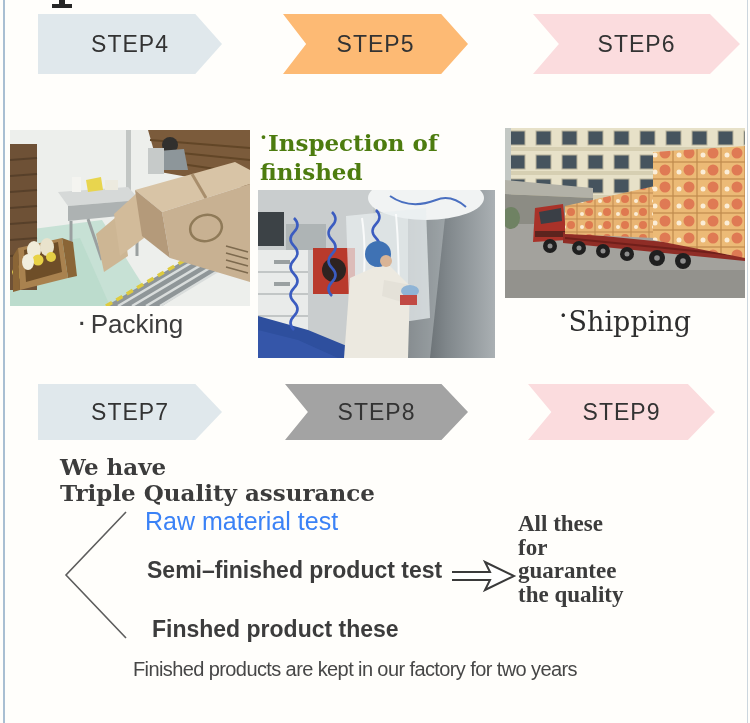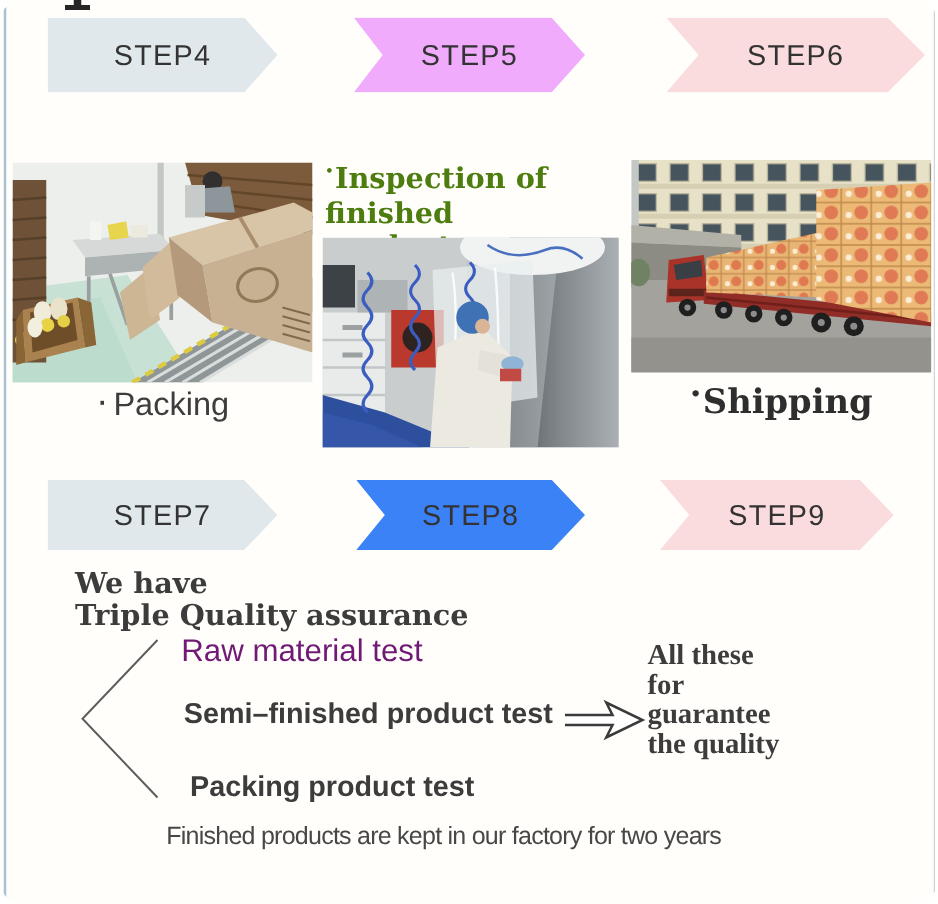--- a/index.html
+++ b/index.html
@@ -1,48 +1,48 @@
 <!DOCTYPE html>
 <html><head>
 <meta charset="utf-8">
 <style>
   html,body{margin:0;padding:0;background:#ffffff;}
   .page{position:relative;width:750px;height:723px;background:#fffefb;overflow:hidden;
-        font-family:"Liberation Sans",sans-serif;border-radius:18px;}
+        font-family:"Liberation Sans",sans-serif;}
   .left-border{position:absolute;left:3px;top:0;width:2px;height:723px;background:#a9bfd2;}
   .right-border{position:absolute;right:2px;top:0;width:1px;height:723px;background:#ccd6de;}
 
   
   .corner-glyph{position:absolute;left:52px;top:0;width:20px;height:8px;}
   .corner-glyph .stem{position:absolute;left:7px;top:0;width:6px;height:5px;background:#262626;}
   .corner-glyph .base{position:absolute;left:0;top:4px;width:20px;height:4px;background:#262626;}
 
   
   .step{position:absolute;display:flex;align-items:center;justify-content:center;}
   .step span{font-size:23px;color:#333;letter-spacing:1px;}
   .arrow-flat{clip-path:polygon(0 0,85.5% 0,100% 50%,85.5% 100%,0 100%);}
   .arrow-notch{clip-path:polygon(0 0,85.5% 0,100% 50%,85.5% 100%,0 100%,12.5% 50%);}
 
   .photo{position:absolute;line-height:0;}
 
   .caption-sans{position:absolute;font-size:26px;color:#3d3d3d;text-align:center;}
   .caption-sans .blt{font-size:30px;position:relative;top:-2px;margin-right:4px;}
   .caption-serif{position:absolute;font-family:"DejaVu Serif","Liberation Serif",serif;
-                 font-weight:bold;font-size:27px;color:#2e2e2e;text-align:center;}
+                 font-weight:normal;font-size:27px;color:#2e2e2e;text-align:center;}
   .caption-serif .blt{position:relative;top:-6px;margin-right:1px;}
 
   .insp-title{position:absolute;left:260px;top:129px;width:258px;
               font-family:"DejaVu Serif","Liberation Serif",serif;font-weight:bold;
               font-size:23px;line-height:27px;color:#4d7c0f;}
   .insp-title .blt{position:relative;top:-7px;margin-right:1px;font-size:20px;}
 
   .q-heading{position:absolute;left:60px;top:454px;
              font-family:"DejaVu Serif","Liberation Serif",serif;font-weight:bold;
              font-size:23px;line-height:26px;color:#3c3c3c;}
-  .q-test-sans{position:absolute;font-size:25px;color:#701a75;}
+  .q-test-sans{position:absolute;font-size:25px;color:#3b82f6;}
   .q-test-serif{position:absolute;font-family:Liberation Sans, sans-serif;
                 font-weight:bold;font-size:23px;color:#3c3c3c;}
   .q-note{position:absolute;left:518px;top:512px;
           font-family:Liberation Serif, serif;font-weight:bold;
           font-size:23px;line-height:23.5px;color:#3c3c3c;}
   .q-note div{white-space:nowrap;}
 
   .footer-line{position:absolute;left:133px;top:658px;font-size:20px;color:#474747;
                letter-spacing:-0.6px;white-space:nowrap;}
 
@@ -55,21 +55,21 @@
   <div class="left-border"></div>
   <div class="right-border"></div>
   <div class="corner-glyph">
     <i class="stem"></i>
       <i class="base"></i>
   </div>
 
   <div class="step arrow-flat" style="left: 38px; top: 14px; width: 184px; height: 60px; background-color: rgb(224, 232, 236);">
     <span>STEP4</span>
     </div>
-  <div class="step arrow-notch" style="left: 283px; top: 14px; width: 185px; height: 60px; background-color: #f0abfc;">
+  <div class="step arrow-notch" style="left: 283px; top: 14px; width: 185px; height: 60px; background-color: #fdba74;">
     <span>STEP5</span>
     </div>
   <div class="step arrow-notch" style="left: 533px; top: 14px; width: 207px; height: 60px; background-color: rgb(251, 220, 222);">
     <span>STEP6</span>
     </div>
 
   <div class="photo" style="left:10px;top:130px">
     <svg width="240" height="176" viewBox="0 0 240 176">
       <rect width="240" height="176" fill="#edefec"></rect>
       <polygon points="0,102 92,90 146,176 0,176" fill="#c7e1d5"></polygon>
@@ -254,39 +254,39 @@
   <div class="caption-sans" style="left:10px;top:306px;width:240px">
     <span class="blt">·</span><span>Packing</span>
   </div>
   <div class="caption-serif" style="left:505px;top:306px;width:240px">
     <span class="blt">·</span><span>Shipping</span>
   </div>
 
   <div class="step arrow-flat" style="left: 38px; top: 384px; width: 184px; height: 56px; background-color: rgb(224, 232, 236);">
     <span>STEP7</span>
     </div>
-  <div class="step arrow-notch" style="left: 285px; top: 384px; width: 183px; height: 56px; background-color: #3b82f6;">
+  <div class="step arrow-notch" style="left: 285px; top: 384px; width: 183px; height: 56px; background-color: #a3a3a3;">
     <span>STEP8</span>
     </div>
   <div class="step arrow-notch" style="left: 528px; top: 384px; width: 187px; height: 56px; background-color: rgb(251, 220, 222);">
     <span>STEP9</span>
     </div>
 
   <div class="q-heading">
     <span>We have</span><br>
     <span>Triple Quality assurance</span>
   </div>
 
   <svg class="svg-abs" style="left:58px;top:508px" width="76" height="134" viewBox="0 0 76 134">
     <path d="M68,4 L8,67 L68,130" stroke="#5d5d5d" stroke-width="1.6" fill="none"></path>
   </svg>
 
   <div class="q-test-sans" style="left:145px;top:507px">Raw material test</div>
   <div class="q-test-serif" style="left:147px;top:557px">Semi–finished product test</div>
-  <div class="q-test-serif" style="left:152px;top:616px">Packing product test</div>
+  <div class="q-test-serif" style="left:152px;top:616px">Finshed product these</div>
 
   <svg class="svg-abs" style="left:450px;top:558px" width="68" height="36" viewBox="0 0 68 36">
     <path d="M2,14 H40 L35,4 L64,18 L35,32 L40,22 H2" fill="#ffffff" stroke="#3a3a3a" stroke-width="2" stroke-linejoin="miter"></path>
   </svg>
 
   <div class="q-note">
     <div>All these</div>
     <div>for</div>
     <div>guarantee</div>
     <div>the quality</div>

